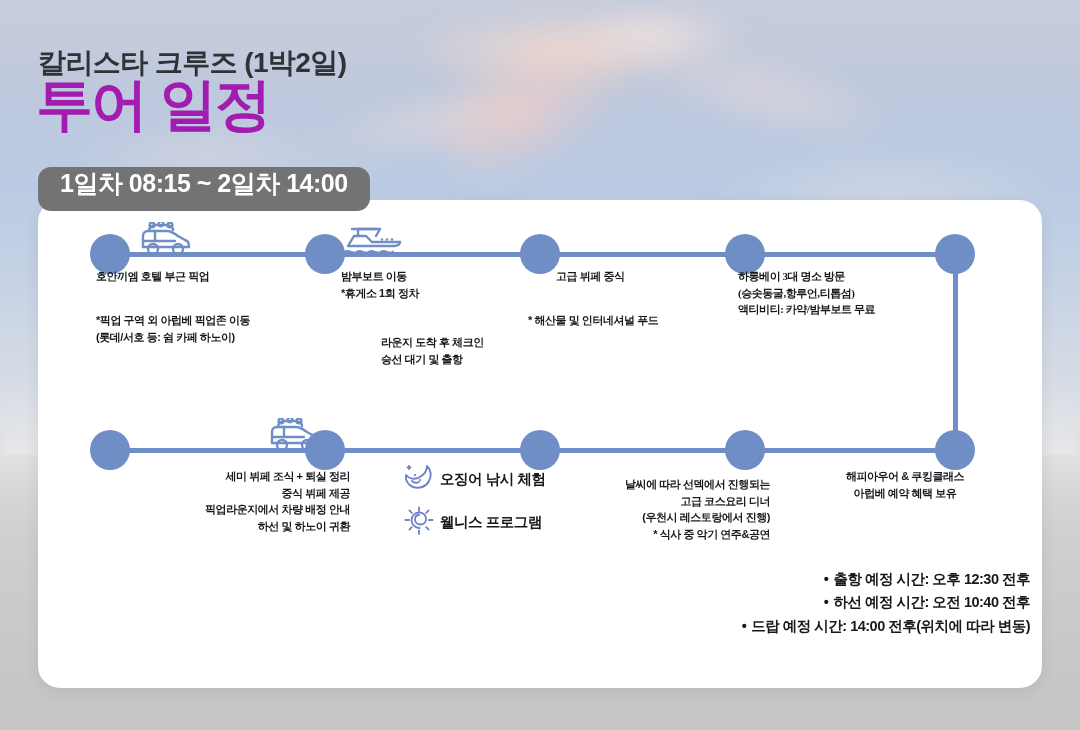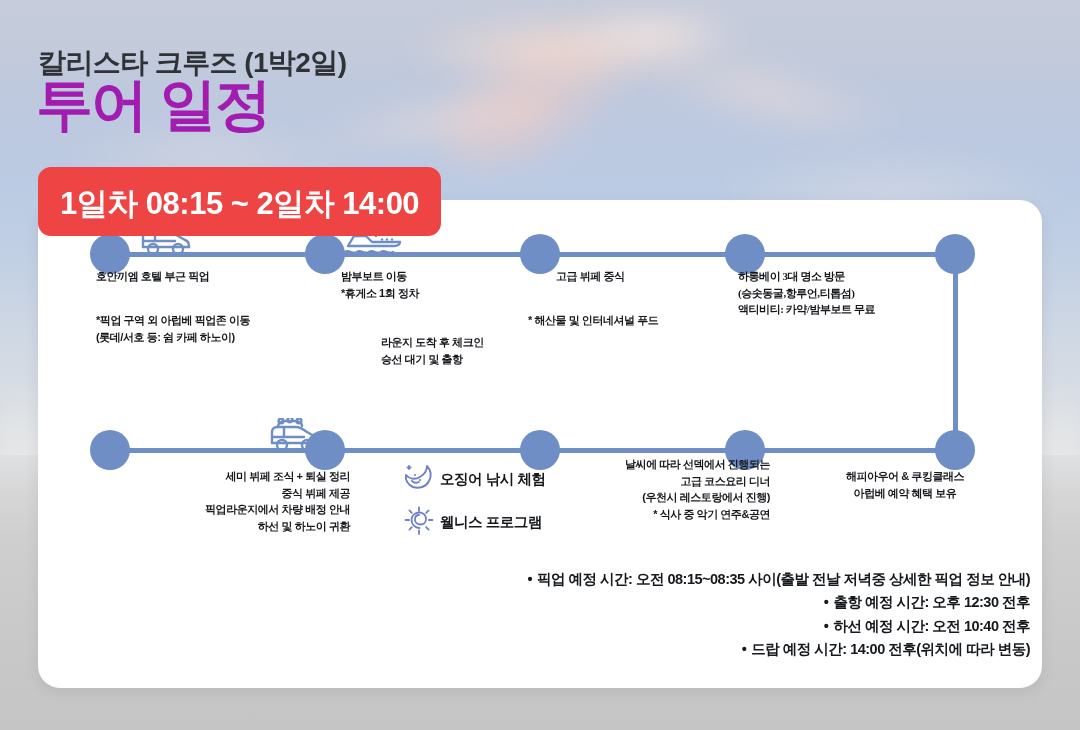--- a/index.html
+++ b/index.html
@@ -59,23 +59,23 @@
     font-size:28px; font-weight:700; color:#2f3236; letter-spacing:-.6px;
     white-space:nowrap;
   }
   .title{
     position:absolute; left:36px; top:76px;
     font-size:57px; font-weight:700; color:#a21caf; letter-spacing:-2px;
     line-height:1; white-space:nowrap;
   }
   #time-badge{
     position:absolute; left:38px; top:167px; z-index:6;
-    background:#ef4444; color:#fff;
-    padding:16px 22px 11px 22px; border-radius:13px;
-    font-size:31px; font-weight:700; letter-spacing:-.5px;
+    background:#737373; color:#fff;
+    padding:0 22px 11px 22px; border-radius:13px;
+    font-size:25px; font-weight:700; letter-spacing:-.5px;
     white-space:nowrap;
   }
 
   
   #card{
     position:absolute; left:38px; top:200px; width:1004px; height:488px;
     background:#fff; border-radius:22px; z-index:4;
     box-shadow:0 4px 14px rgba(60,60,70,.10);
   }
 
@@ -244,33 +244,30 @@
 액티비티: 카약/밤부보트 무료</div>
 
   <div class="step-text ta-right" style="left:90px; top:468px; width:260px;">세미 뷔페 조식 + 퇴실 정리
 중식 뷔페 제공
 픽업라운지에서 차량 배정 안내
 하선 및 하노이 귀환</div>
 
   <div class="side-icon-label" style="left:440px; top:470px;">오징어 낚시 체험</div>
   <div class="side-icon-label" style="left:440px; top:513px;">웰니스 프로그램</div>
 
-  <div class="step-text ta-right" style="left:530px; top:456px; width:240px;">날씨에 따라 선덱에서 진행되는
+  <div class="step-text ta-right" style="left:530px; top:476px; width:240px;">날씨에 따라 선덱에서 진행되는
 고급 코스요리 디너
 (우천시 레스토랑에서 진행)
 * 식사 중 악기 연주&amp;공연</div>
 
   <div class="step-text ta-center" style="left:795px; top:468px; width:220px;">해피아우어 &amp; 쿠킹클래스
 아럽베 예약 혜택 보유</div>
 </div>
 
 <div id="notes">
-  <div class="note">
-    <span class="dot">•</span><span>픽업 예정 시간: 오전 08:15~08:35 사이(출발 전날 저녁중 상세한 픽업 정보 안내)</span>
-  </div>
   <div class="note">
     <span class="dot">•</span><span>출항 예정 시간: 오후 12:30 전후</span>
   </div>
   <div class="note">
     <span class="dot">•</span><span>하선 예정 시간: 오전 10:40 전후</span>
   </div>
   <div class="note">
     <span class="dot">•</span><span>드랍 예정 시간: 14:00 전후(위치에 따라 변동)</span>
   </div>
 </div>

